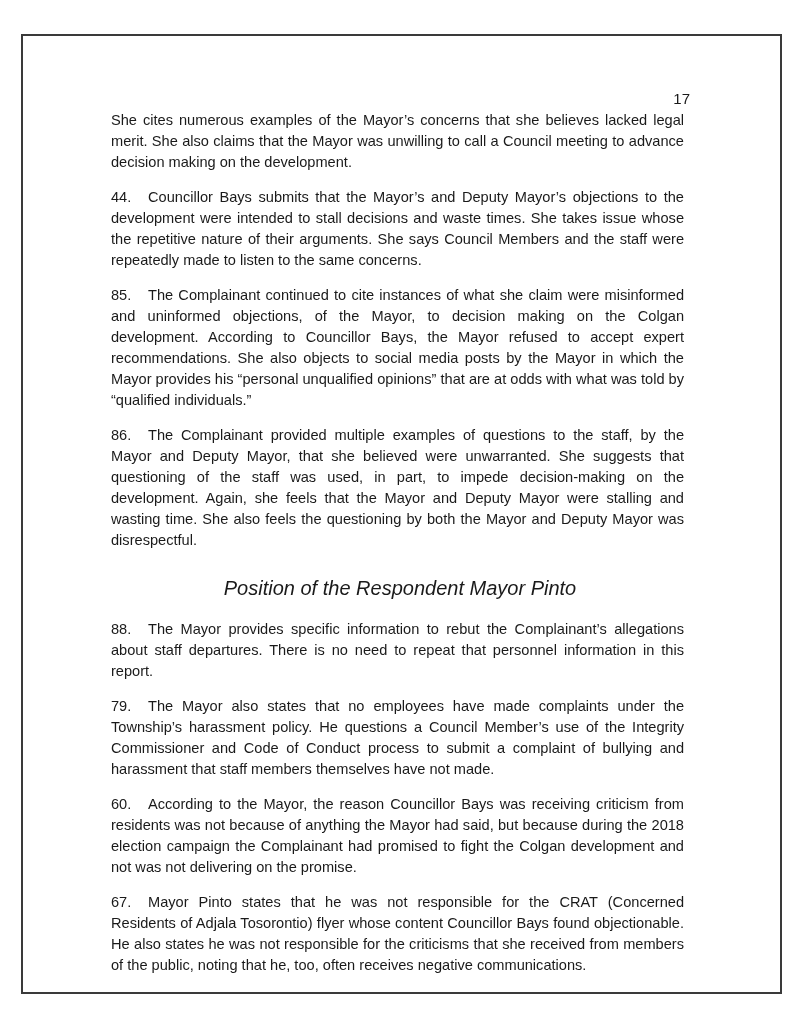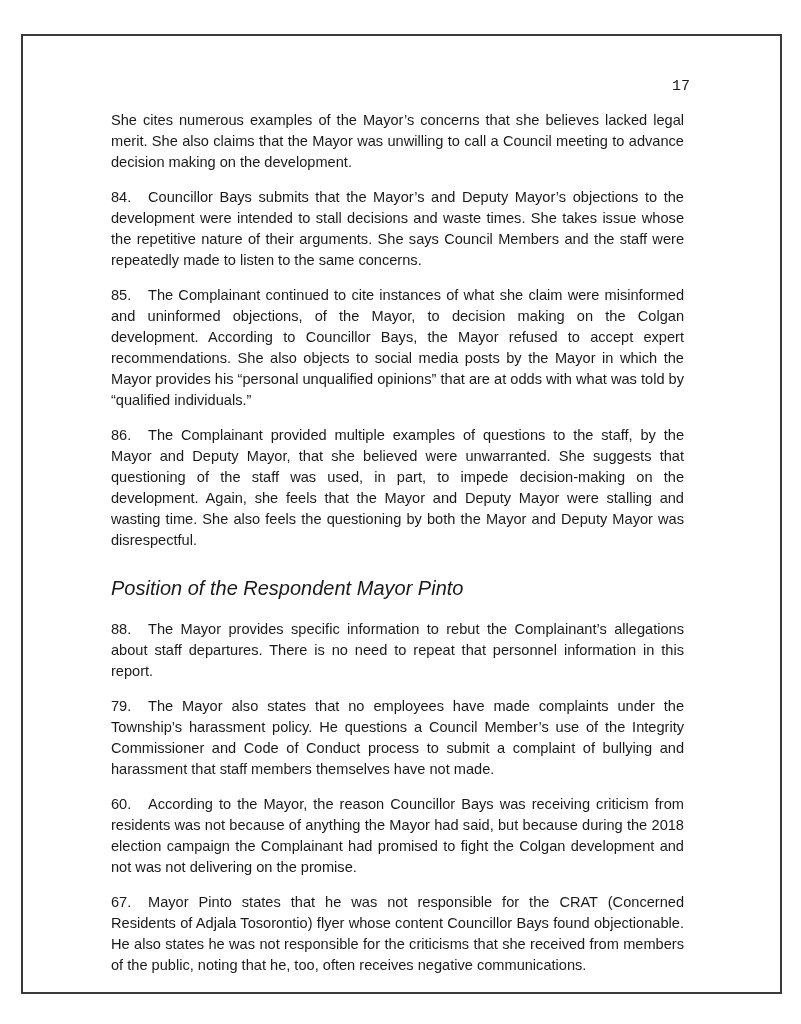--- a/index.html
+++ b/index.html
@@ -2,48 +2,48 @@
 <html><head>
 <meta charset="utf-8">
 <style>
   html, body { margin: 0; padding: 0; background: #ffffff; }
   body { width: 801px; height: 1024px; position: relative; overflow: hidden; }
   .frame {
     position: absolute; left: 21px; top: 34px; width: 757px; height: 956px;
     border: 2px solid #3a3a3a; box-sizing: content-box;
   }
   .page-num {
-    position: absolute; right: 111px; top: 78px;
-    font-family: Liberation Mono, monospace; font-size: 15px; color: #1a1a1a; margin-left: 42px;
+    position: absolute; right: 111px; top: 90px;
+    font-family: Liberation Sans, sans-serif; font-size: 15px; color: #1a1a1a; margin-left: 42px;
   }
   .content {
     position: absolute; left: 111px; top: 110px; width: 578px;
     font-family: "Liberation Sans", sans-serif; font-size: 14.6px; line-height: 21px;
     color: #1a1a1a;
   }
   .para { margin: 0 5px 14px 0; text-align: justify; }
   .para .num { display: inline-block; width: 37px; }
   .heading {
     font-family: "Liberation Sans", sans-serif; font-style: italic; font-size: 20px;
-    font-weight: normal; margin: 24px 0 18px 0; line-height: 26px; color: #1a1a1a;
+    font-weight: normal; margin: 24px 0 18px 0; line-height: 26px; color: #1a1a1a; text-align: center;
   }
 </style>
 </head>
 <body>
 
 <div class="frame"></div>
 
 <div class="page-num">17</div>
 
 <div class="content">
   <p class="para">
     <span>She cites numerous examples of the Mayor’s concerns that she believes lacked legal merit. She also claims that the Mayor was unwilling to call a Council meeting to advance decision making on the development.</span>
   </p>
   <p class="para">
-    <span class="num">84.</span><span>Councillor Bays submits that the Mayor’s and Deputy Mayor’s objections to the development were intended to stall decisions and waste times. She takes issue whose the repetitive nature of their arguments. She says Council Members and the staff were repeatedly made to listen to the same concerns.</span>
+    <span class="num">44.</span><span>Councillor Bays submits that the Mayor’s and Deputy Mayor’s objections to the development were intended to stall decisions and waste times. She takes issue whose the repetitive nature of their arguments. She says Council Members and the staff were repeatedly made to listen to the same concerns.</span>
   </p>
   <p class="para">
     <span class="num">85.</span><span>The Complainant continued to cite instances of what she claim were misinformed and uninformed objections, of the Mayor, to decision making on the Colgan development. According to Councillor Bays, the Mayor refused to accept expert recommendations. She also objects to social media posts by the Mayor in which the Mayor provides his “personal unqualified opinions” that are at odds with what was told by “qualified individuals.”</span>
   </p>
   <p class="para">
     <span class="num">86.</span><span>The Complainant provided multiple examples of questions to the staff, by the Mayor and Deputy Mayor, that she believed were unwarranted. She suggests that questioning of the staff was used, in part, to impede decision-making on the development. Again, she feels that the Mayor and Deputy Mayor were stalling and wasting time.  She also feels the questioning by both the Mayor and Deputy Mayor was disrespectful.</span>
   </p>
 
   <h2 class="heading">Position of the Respondent Mayor Pinto</h2>
 

